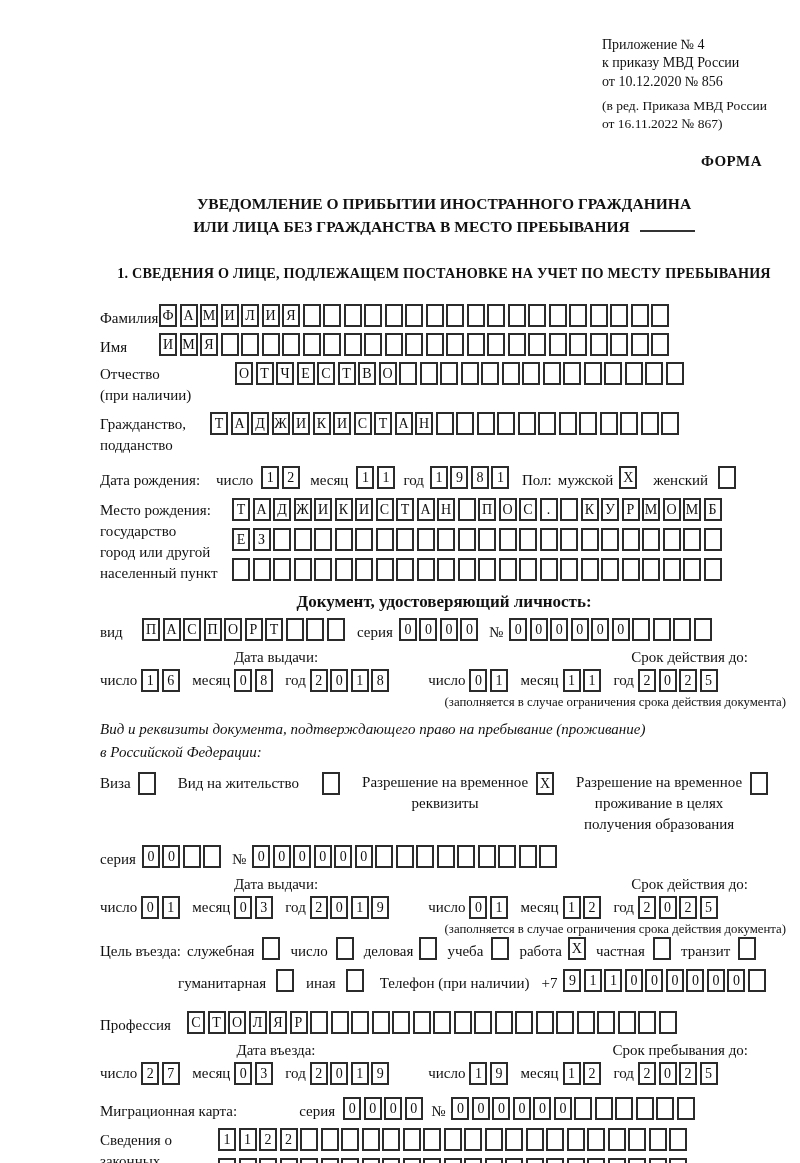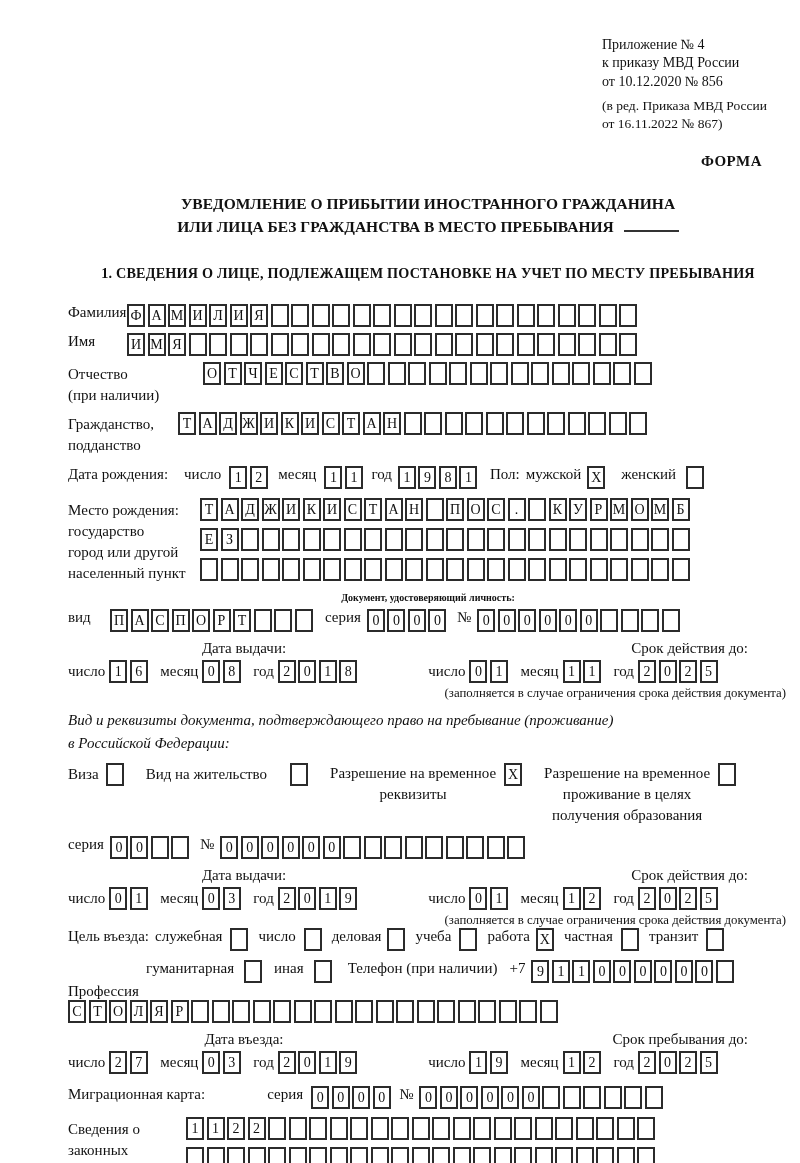--- a/index.html
+++ b/index.html
@@ -1,47 +1,47 @@
 <!DOCTYPE html>
 <html><head>
 <meta charset="utf-8">
 <style>
   * { margin:0; padding:0; box-sizing:border-box; }
   html,body { width:800px; height:1163px; background:#ffffff; overflow:hidden; }
   body { font-family:"Liberation Serif", serif; color:#111; font-size:15px; }
-  .page { width:800px; height:1163px; padding:36px 12px 0 68px; }
+  .page { width:800px; height:1163px; padding:36px 12px 0 100px; }
 
   
   .refblock { width:186px; margin-left:auto; line-height:1.32; font-size:14px; }
   .refblock .amend { margin-top:6px; font-size:13.5px; }
   .forma { text-align:right; font-weight:bold; margin:20px 26px 0 0; font-size:15px; letter-spacing:.5px; }
 
   
   .title { text-align:center; font-weight:bold; font-size:15.5px; margin-top:22px; line-height:1.5; }
   .blank-underline { display:inline-block; width:55px; border-bottom:2px solid #333; height:12px; margin-left:10px; }
   .sec-heading { text-align:center; font-weight:bold; font-size:14.2px; margin-top:26px; letter-spacing:.2px; }
 
   
-  .frow { display:flex; align-items:flex-start; margin-top:6px; }
+  .frow { display:flex; align-items:flex-end; margin-top:6px; }
   .frow.top { align-items:flex-start; }
   .lbl { flex:none; }
   .lblblock { flex:none; line-height:21px; padding-top:2px; }
   .w59 { width:59px; } .w110 { width:110px; } .w135 { width:135px; }
   .w132 { width:132px; } .w87 { width:87px; } .w42 { width:42px; }
 
   .cells { display:inline-flex; flex:none; }
   .cell { flex:none; width:18px; height:23px; border:2px solid #2b2b2b; margin-right:2.5px;
           font-size:14px; line-height:19px; text-align:center; background:#fff; }
   .cb { margin-right:0; }
   .cellcol { display:flex; flex-direction:column; gap:7px; }
 
   .gap6 { width:6px; flex:none; } .gap8 { width:8px; flex:none; } .gap10 { width:10px; flex:none; }
   .gap12 { width:12px; flex:none; } .gap16 { width:16px; flex:none; } .gap22 { width:22px; flex:none; }
 
-  .center-bold { text-align:center; font-weight:bold; font-size:10px; margin-top:8px; }
+  .center-bold { text-align:center; font-weight:bold; font-size:17px; margin-top:8px; }
 
   
   .date-lbls { display:flex; margin-top:8px; }
   .date-lbls .dl1 { width:352px; text-align:center; flex:none; }
   .date-lbls .dl2 { flex:1; text-align:right; margin-right:40px; }
   .date-vals { display:flex; align-items:center; margin-top:3px; }
   .dgroup { display:inline-flex; align-items:center; flex:none; }
   .dgroup .dw { margin-right:4px; }
   .dgroup .cells { margin-right:10px; }
   .dg-right { margin-left:auto; margin-right:58px; }
@@ -582,21 +582,21 @@
         <span class="cell">0</span>
         <span class="cell">0</span>
         <span class="cell">0</span>
         <span class="cell">0</span>
         <span class="cell">0</span>
         <span class="cell">0</span>
         <span class="cell"></span>
       </span>
   </div>
 
-  <div class="frow" style="margin-top:0;flex-direction:column;">
+  <div class="frow" style="margin-top:19px;">
     <span class="lbl w87">Профессия</span>
     <span class="cells">
         <span class="cell">С</span>
         <span class="cell">Т</span>
         <span class="cell">О</span>
         <span class="cell">Л</span>
         <span class="cell">Я</span>
         <span class="cell">Р</span>
         <span class="cell"></span>
         <span class="cell"></span>

